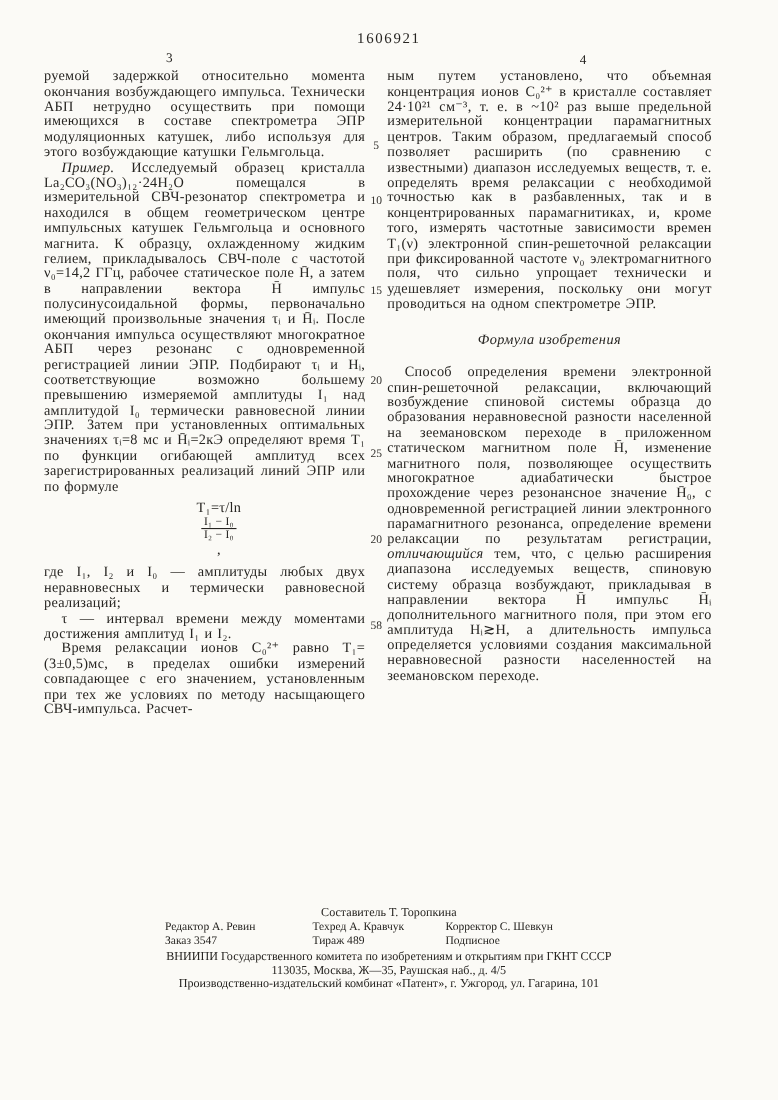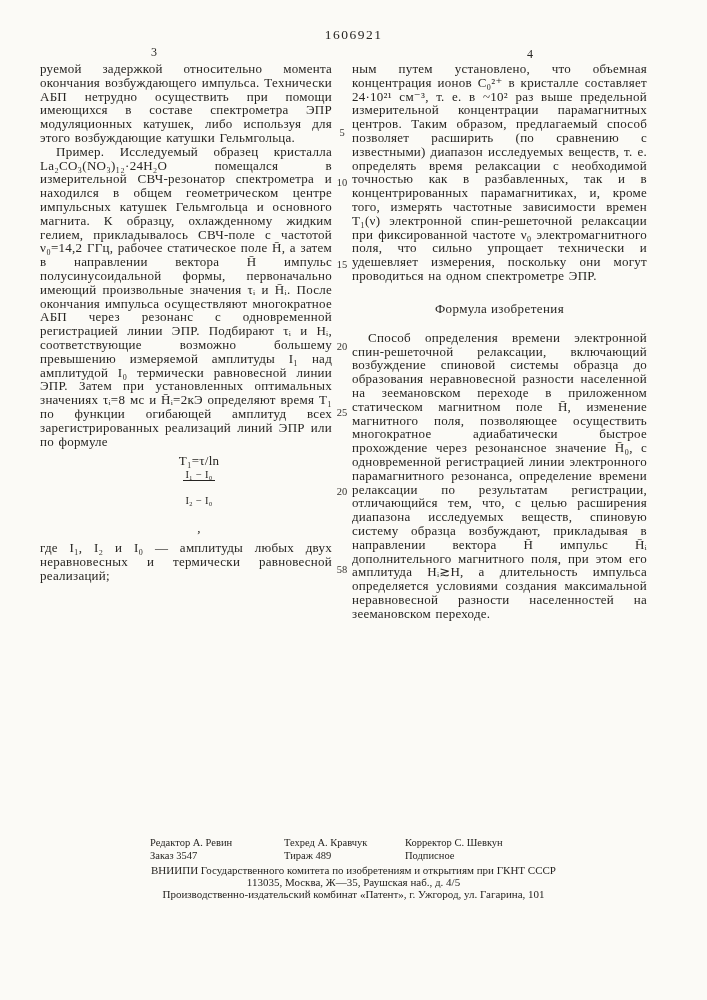--- a/index.html
+++ b/index.html
@@ -18,33 +18,33 @@
   .colnum.c4 { top:47px; left:527px; }
 
   .col { position:absolute; top:62px; }
   .col-left  { left:40px;  width:292px; }
   .col-right { left:352px; width:295px; }
   .col p {
     margin:0; text-align:justify; font-size:13px; line-height:13.8px;
     letter-spacing:0.25px; word-spacing:1px;
   }
   .indent { text-indent:16px; }
-  .ital { }
+  .ital { font-style:italic; }
 
   .formula-row {
     display:flex; align-items:center; margin:5px 0 5px 26px;
     font-size:13px; letter-spacing:0.25px;flex-direction:column;
   }
   .frac { display:inline-flex; flex-direction:column; align-items:center;
           font-size:10.5px; line-height:11px; margin:0 2px; }
-  .frac .den { border-top:1px solid #262421; padding:14px 2px; }
+  .frac .den { border-top:1px solid #262421; padding:0 2px; }
   .frac .num { padding:0 2px; }
 
   .section-heading {
-    margin:18px 0 14px 0; text-align:center; 
+    margin:18px 0 14px 0; text-align:center; font-style:italic;
     font-size:13px; font-weight:normal; letter-spacing:0.4px;
   }
 
   .gutter-num {
     position:absolute; left:330px; width:24px; text-align:center;
     font-size:10.5px; color:#33312d;
   }
 
   .footer-line { position:absolute; left:0; width:707px; text-align:center; font-size:11px; }
   .footer-row  { position:absolute; left:0; width:707px; font-size:10.5px; }
@@ -66,36 +66,39 @@
     <p class="indent"><span class="ital">Пример.</span><span> Исследуемый образец кристалла La₂CO₃(NO₃)₁₂·24H₂O помещался в измерительной СВЧ-резонатор спектрометра и находился в общем геометрическом центре импульсных катушек Гельмгольца и основного магнита. К образцу, охлажденному жидким гелием, прикладывалось СВЧ-поле с частотой ν₀=14,2 ГГц, рабочее статическое поле H̄, а затем в направлении вектора H̄ импульс полусинусоидальной формы, первоначально имеющий произвольные значения τᵢ и H̄ᵢ. После окончания импульса осуществляют многократное АБП через резонанс с одновременной регистрацией линии ЭПР. Подбирают τᵢ и Hᵢ, соответствующие возможно большему превышению измеряемой амплитуды I₁ над амплитудой I₀ термически равновесной линии ЭПР. Затем при установленных оптимальных значениях τᵢ=8 мс и H̄ᵢ=2кЭ определяют время T₁ по функции огибающей амплитуд всех зарегистрированных реализаций линий ЭПР или по формуле</span></p>
     <div class="formula-row">
       <span>T₁=τ/ln</span>
       <span class="frac">
         <span class="num">I₁ − I₀</span>
         <span class="den">I₂ − I₀</span>
       </span>
       <span>,</span>
     </div>
     <p>где I₁, I₂ и I₀ — амплитуды любых двух неравновесных и термически равновесной реализаций;</p>
+    <p class="indent">τ — интервал времени между моментами достижения амплитуд I₁ и I₂.</p>
+    <p class="indent">Время релаксации ионов C₀²⁺ равно T₁=(3±0,5)мс, в пределах ошибки измерений совпадающее с его значением, установленным при тех же условиях по методу насыщающего СВЧ-импульса. Расчет-</p>
   </div>
 
   <span class="gutter-num" style="top:127px">5</span>
   <span class="gutter-num" style="top:177px">10</span>
   <span class="gutter-num" style="top:259px">15</span>
   <span class="gutter-num" style="top:341px">20</span>
   <span class="gutter-num" style="top:407px">25</span>
   <span class="gutter-num" style="top:486px">20</span>
   <span class="gutter-num" style="top:564px">58</span>
 
   <div class="col col-right">
     <p>ным путем установлено, что объемная концентрация ионов C₀²⁺ в кристалле составляет 24·10²¹ см⁻³, т. е. в ~10² раз выше предельной измерительной концентрации парамагнитных центров. Таким образом, предлагаемый способ позволяет расширить (по сравнению с известными) диапазон исследуемых веществ, т. е. определять время релаксации с необходимой точностью как в разбавленных, так и в концентрированных парамагнитиках, и, кроме того, измерять частотные зависимости времен T₁(ν) электронной спин-решеточной релаксации при фиксированной частоте ν₀ электромагнитного поля, что сильно упрощает технически и удешевляет измерения, поскольку они могут проводиться на одном спектрометре ЭПР.</p>
     <h3 class="section-heading">Формула изобретения</h3>
     <p class="indent"><span>Способ определения времени электронной спин-решеточной релаксации, включающий возбуждение спиновой системы образца до образования неравновесной разности населенной на зеемановском переходе в приложенном статическом магнитном поле H̄, изменение магнитного поля, позволяющее осуществить многократное адиабатически быстрое прохождение через резонансное значение H̄₀, с одновременной регистрацией линии электронного парамагнитного резонанса, определение времени релаксации по результатам регистрации, </span><span class="ital">отличающийся</span><span> тем, что, с целью расширения диапазона исследуемых веществ, спиновую систему образца возбуждают, прикладывая в направлении вектора H̄ импульс H̄ᵢ дополнительного магнитного поля, при этом его амплитуда Hᵢ≳H, а длительность импульса определяется условиями создания максимальной неравновесной разности населенностей на зеемановском переходе.</span></p>
   </div>
 
+  <div class="footer-line" style="top:824px">Составитель Т. Торопкина</div>
 
   <div class="footer-row" style="top:837px">
     <span class="fc1">Редактор А. Ревин</span>
     <span class="fc2">Техред А. Кравчук</span>
     <span class="fc3">Корректор С. Шевкун</span>
   </div>
 
   <div class="footer-row" style="top:850px">
     <span class="fc1">Заказ 3547</span>
     <span class="fc2">Тираж 489</span>

